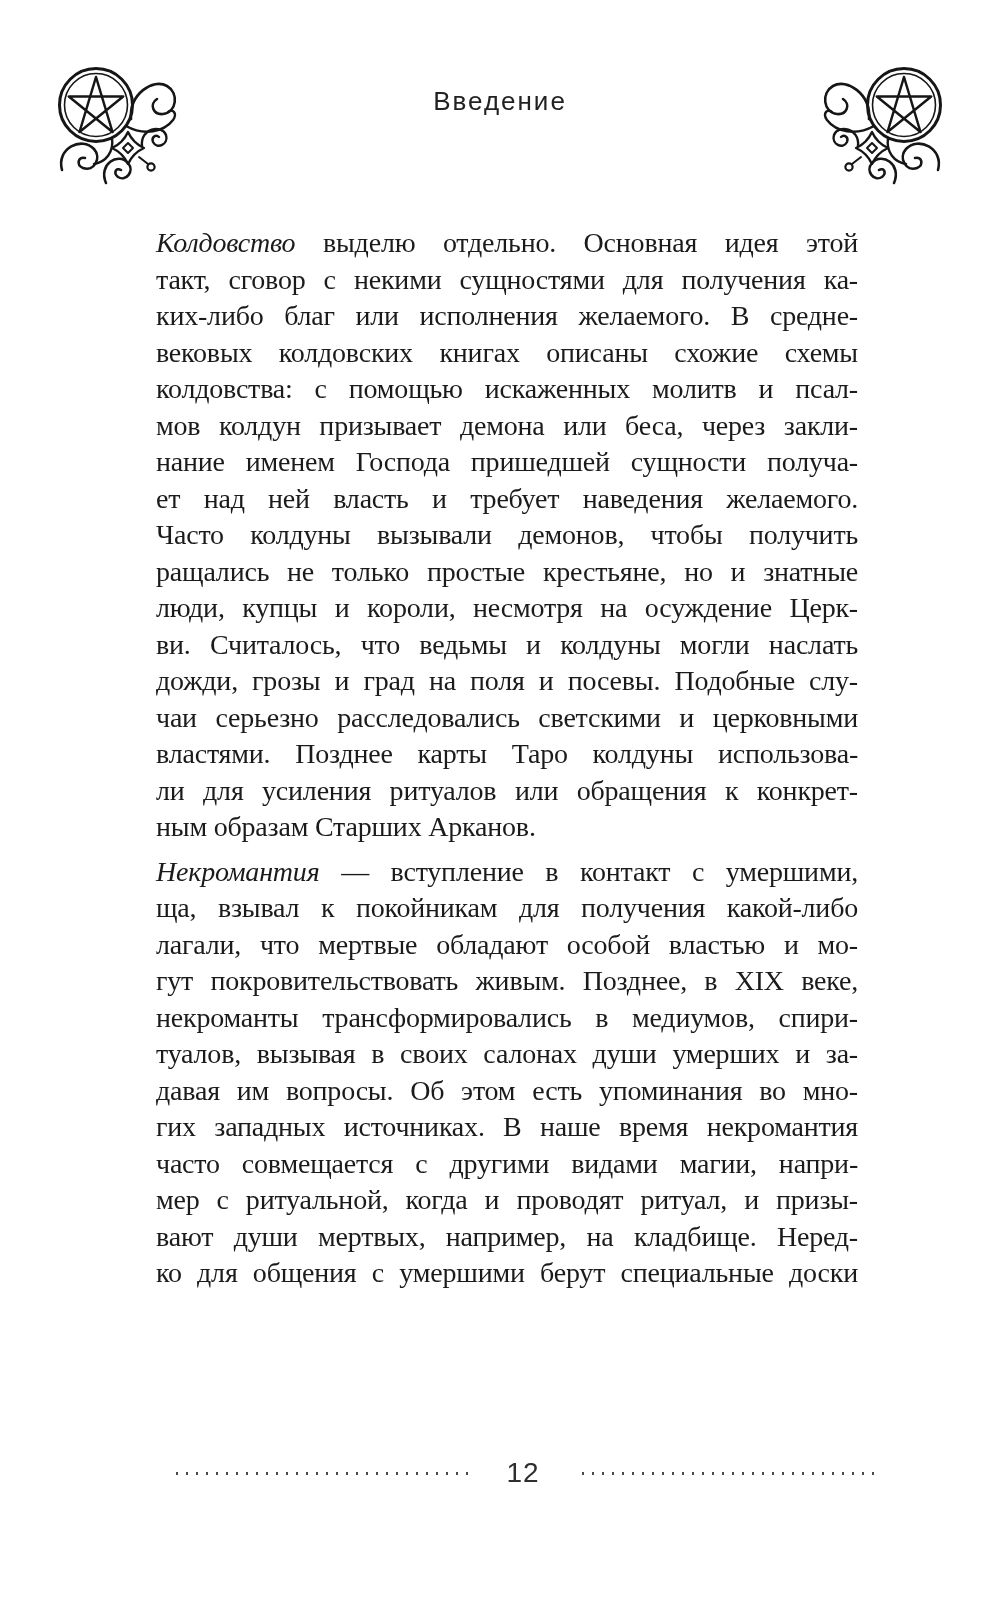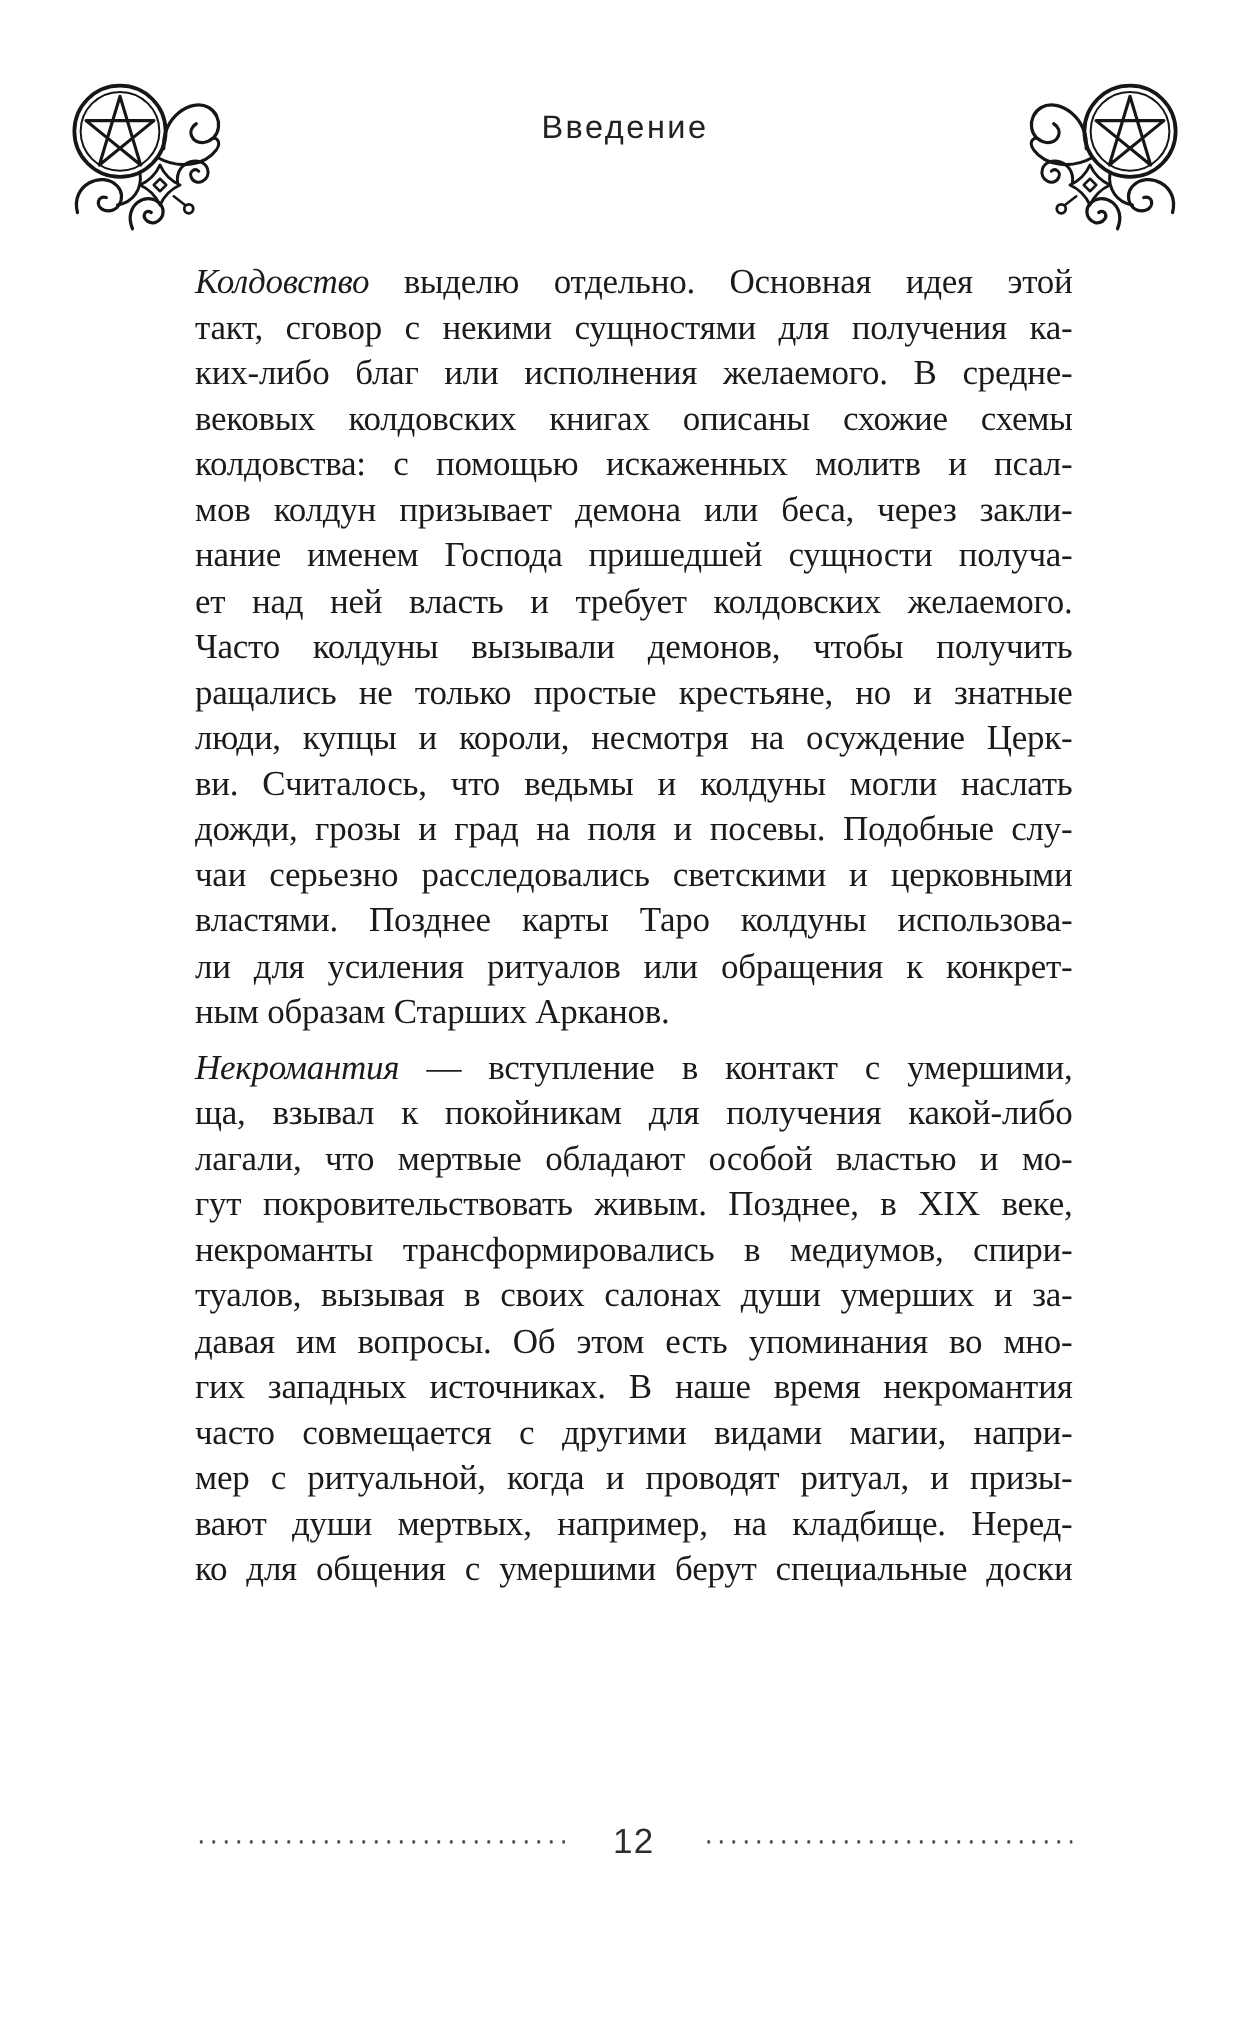--- a/index.html
+++ b/index.html
@@ -35,42 +35,42 @@
     width:128px; height:126px;
     color:var(--ornament-color);
   }
   .ornament.left{left:56px;}
   .ornament.right{left:816px; transform:scaleX(-1);}
   .ornament svg{width:100%;height:100%;display:block;}
 
   
   .body-text{
     position:absolute;
-    top:208px; left:156px;
+    top:225px; left:156px;
     width:702px;
   }
   .paragraph + .paragraph{margin-top:8px;}
   .line{
     font-size:28px;
     line-height:36.5px;
     letter-spacing:-0.2px;
     text-align:justify;
     text-align-last:justify;
     white-space:nowrap;
   }
   .line.no-just{
     text-align:left;
     text-align-last:left;
   }
   .line i{font-style:italic;}
 
   
   .footer{
     position:absolute;
-    top:1452px; left:156px;
+    top:1452px; left:172px;
     width:702px; height:42px;
     display:flex;
     align-items:center;
   }
   .footer .dots{
     flex:1;
     height:3px;
     background-image:radial-gradient(circle, var(--dots-color) 1.2px, transparent 1.5px);
     background-size:10px 3px;
     background-repeat:repeat-x;
@@ -122,21 +122,21 @@
 
   <div class="body-text">
       <div class="paragraph">
         <div class="line"><i>Колдовство</i><span> выделю отдельно. Основная идея этой</span></div>
         <div class="line">такт, сговор с некими сущностями для получения ка-</div>
         <div class="line">ких-либо благ или исполнения желаемого. В средне-</div>
         <div class="line">вековых колдовских книгах описаны схожие схемы</div>
         <div class="line">колдовства: с помощью искаженных молитв и псал-</div>
         <div class="line">мов колдун призывает демона или беса, через закли-</div>
         <div class="line">нание именем Господа пришедшей сущности получа-</div>
-        <div class="line">ет над ней власть и требует колдовских желаемого.</div>
+        <div class="line">ет над ней власть и требует наведения желаемого.</div>
         <div class="line">Часто колдуны вызывали демонов, чтобы получить</div>
         <div class="line">ращались не только простые крестьяне, но и знатные</div>
         <div class="line">люди, купцы и короли, несмотря на осуждение Церк-</div>
         <div class="line">ви. Считалось, что ведьмы и колдуны могли наслать</div>
         <div class="line">дожди, грозы и град на поля и посевы. Подобные слу-</div>
         <div class="line">чаи серьезно расследовались светскими и церковными</div>
         <div class="line">властями. Позднее карты Таро колдуны использова-</div>
         <div class="line">ли для усиления ритуалов или обращения к конкрет-</div>
         <div class="line no-just">ным образам Старших Арканов.</div>
       </div>

